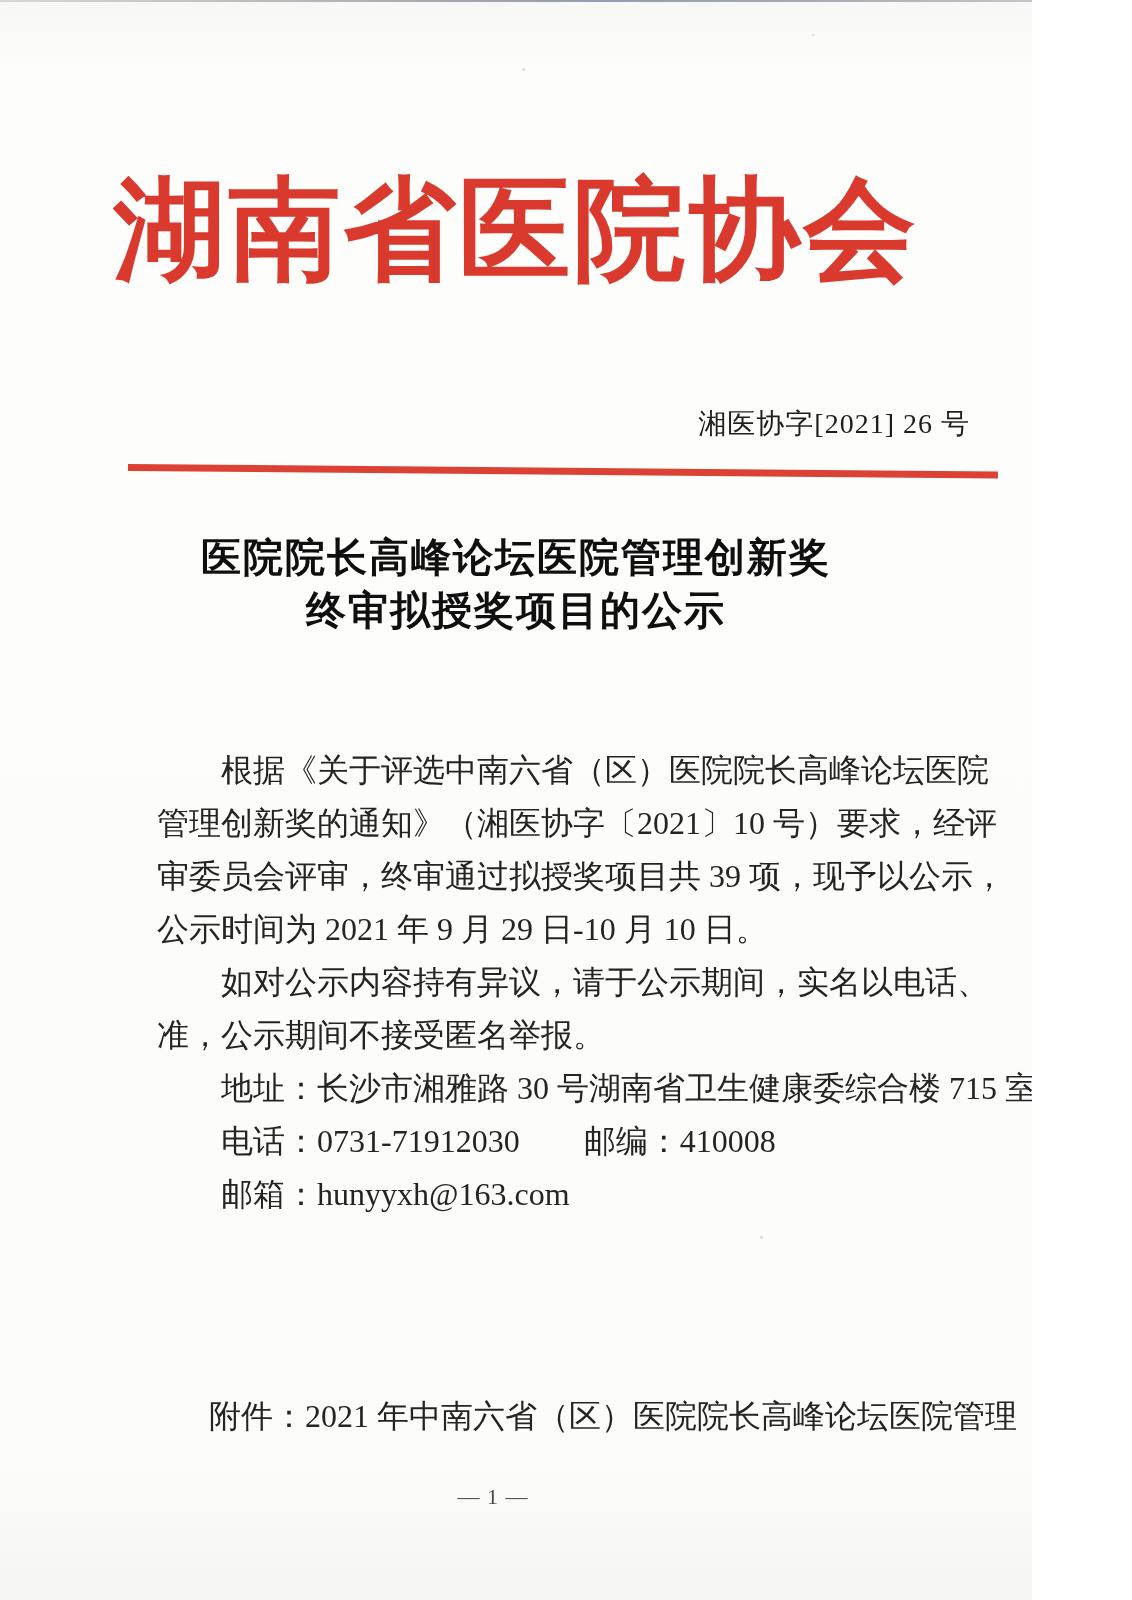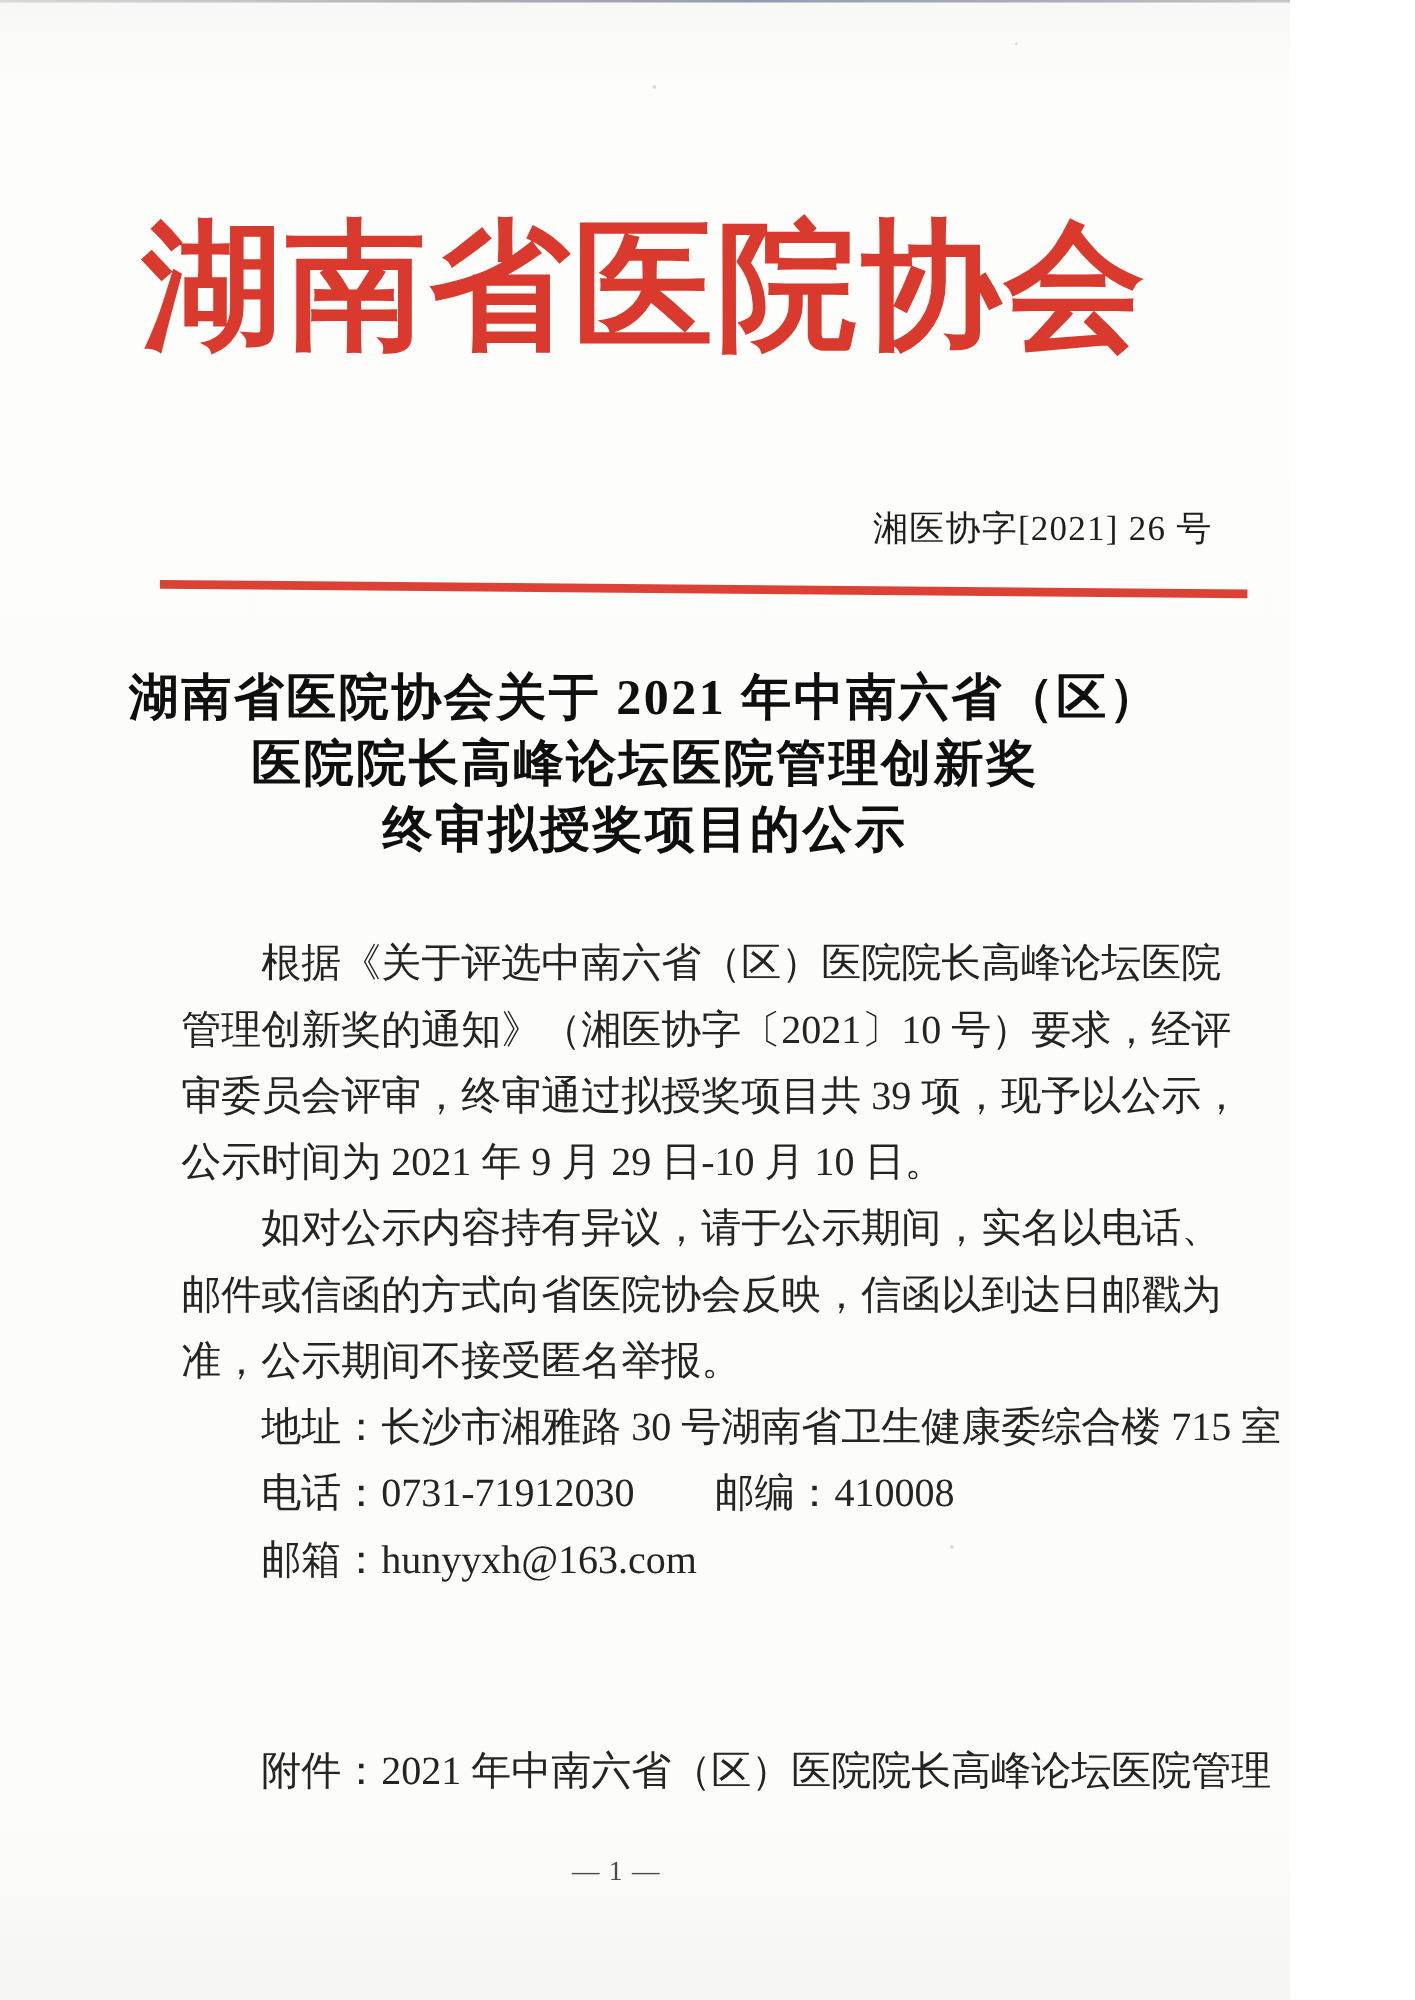--- a/index.html
+++ b/index.html
@@ -35,21 +35,21 @@
   }
   .doc-title{
     position:absolute;top:531px;left:0;width:100%;
     text-align:center;font-weight:bold;color:#0f0f0f;
     font-size:40px;line-height:53px;letter-spacing:2px;
   }
   .body-block{
     position:absolute;left:145px;top:744px;width:860px;
     font-size:32px;line-height:53px;color:#242424;
   }
-  .line{white-space:nowrap;}
+  .line{white-space:nowrap;margin-left:12px;}
   .indent{padding-left:64px;}
   .attachment{
     position:absolute;left:145px;top:1396px;width:940px;
     padding-left:64px;font-size:32px;line-height:40px;color:#242424;white-space:nowrap;
   }
   .page-number{
     position:absolute;left:0;right:46px;top:1484px;
     text-align:center;font-size:22px;color:#4a4a4a;letter-spacing:1px;
   }
 </style>
@@ -63,32 +63,30 @@
   <div class="speck" style="left:812px;top:34px;width:2px;height:2px"></div>
   <div class="speck" style="left:760px;top:1236px;width:3px;height:3px"></div>
 
   <div class="org-title">湖南省医院协会</div>
 
   <div class="doc-number">湘医协字[2021] 26 号</div>
 
   <div class="red-line"></div>
 
   <div class="doc-title">
-    <div>湖南省医院协会关于 2021 年中南六省（区）</div>
     <div>医院院长高峰论坛医院管理创新奖</div>
     <div>终审拟授奖项目的公示</div>
   </div>
 
   <div class="body-block">
     <div class="line indent">根据《关于评选中南六省（区）医院院长高峰论坛医院</div>
     <div class="line">管理创新奖的通知》（湘医协字〔2021〕10 号）要求，经评</div>
     <div class="line">审委员会评审，终审通过拟授奖项目共 39 项，现予以公示，</div>
     <div class="line">公示时间为 2021 年 9 月 29 日-10 月 10 日。</div>
     <div class="line indent">如对公示内容持有异议，请于公示期间，实名以电话、</div>
-    <div class="line">邮件或信函的方式向省医院协会反映，信函以到达日邮戳为</div>
     <div class="line">准，公示期间不接受匿名举报。</div>
     <div class="line indent">地址：长沙市湘雅路 30 号湖南省卫生健康委综合楼 715 室</div>
     <div class="line indent">电话：0731-71912030　　邮编：410008</div>
     <div class="line indent">邮箱：hunyyxh@163.com</div>
   </div>
 
   <div class="attachment">附件：2021 年中南六省（区）医院院长高峰论坛医院管理</div>
 
   <div class="page-number">— 1 —</div>
 

